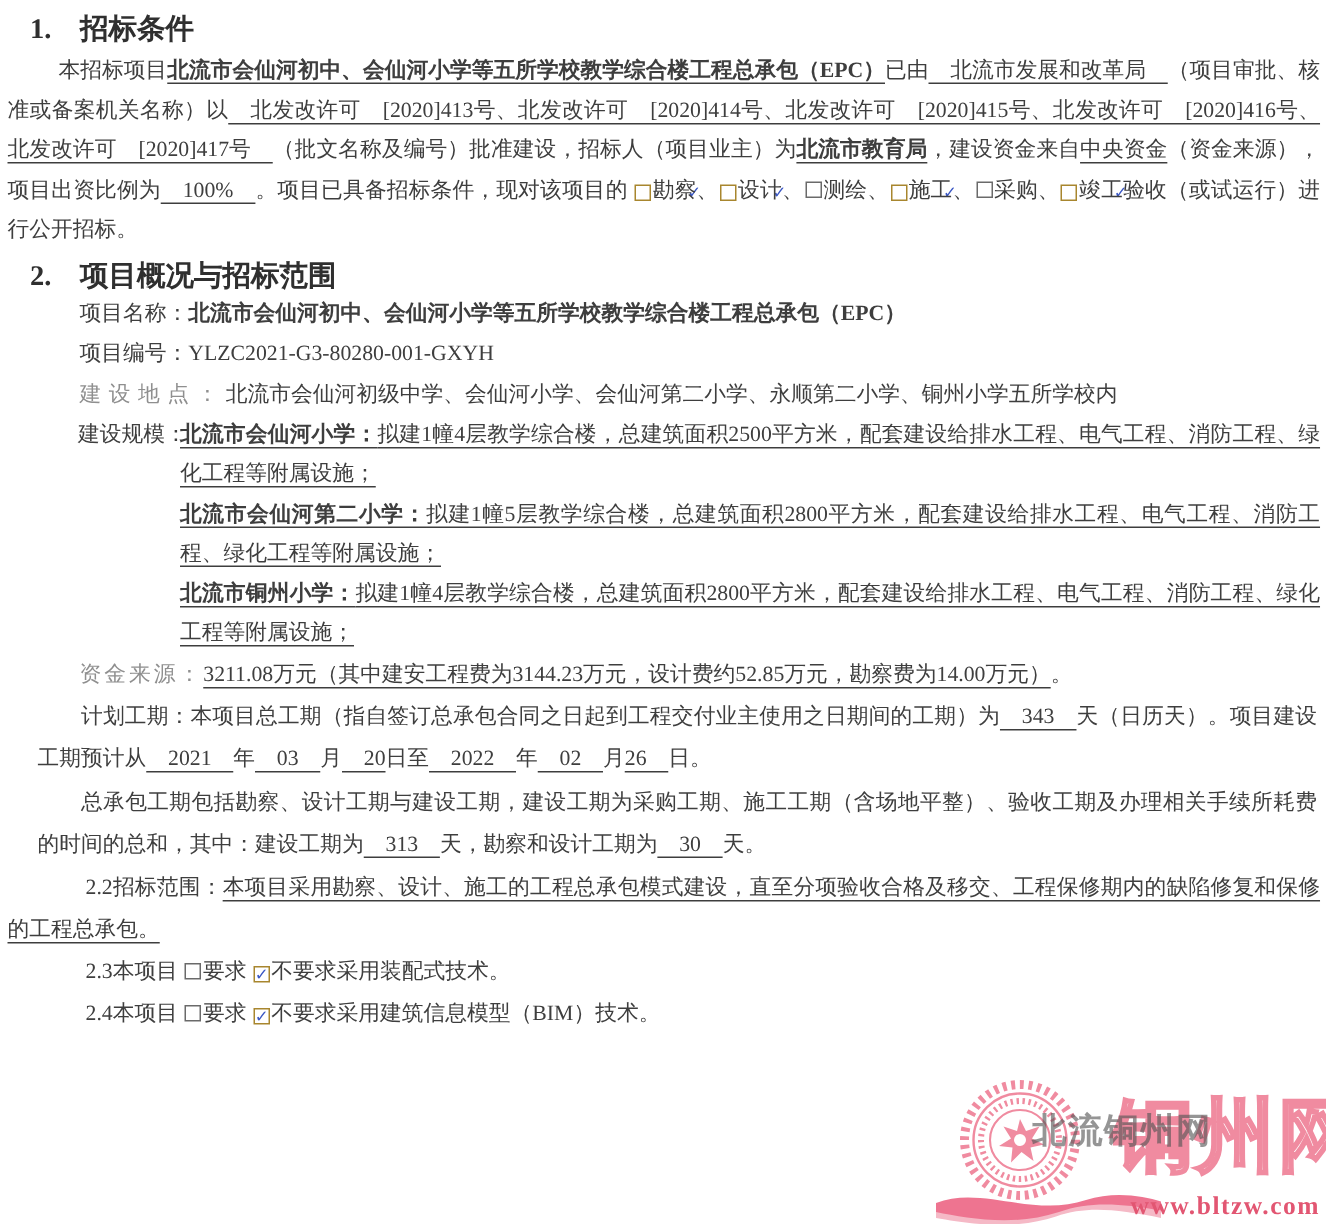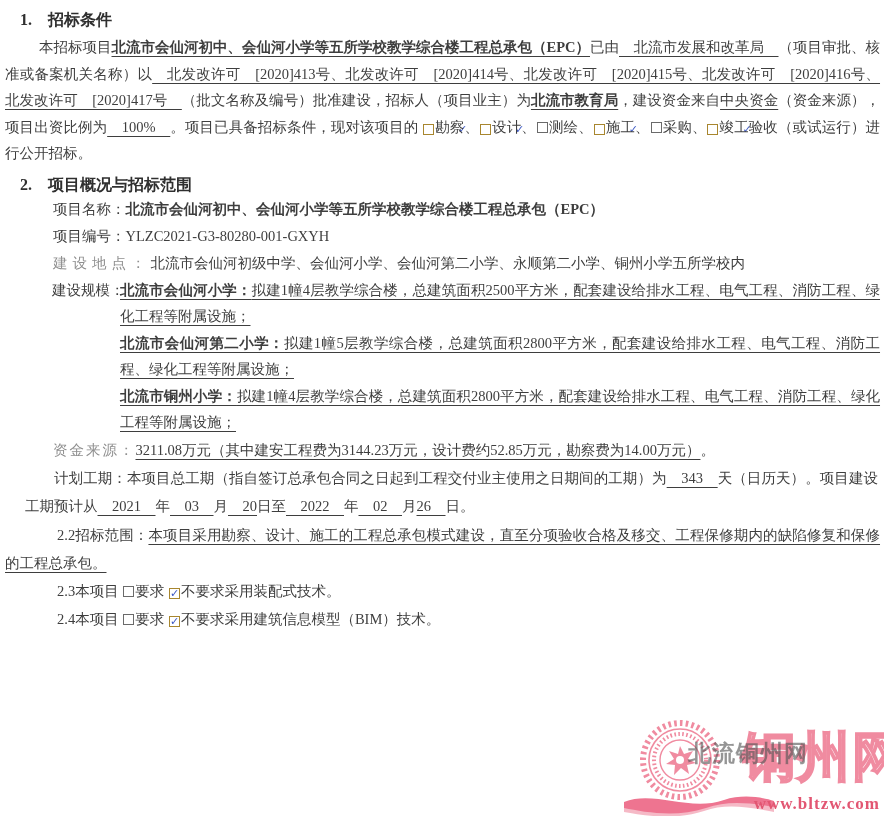--- a/index.html
+++ b/index.html
@@ -4,21 +4,21 @@
 <style>
   html,body{margin:0;padding:0;}
   body{
     width:884px;height:816px;position:relative;overflow:hidden;
     background:#ffffff;
     font-family:"Liberation Serif","DejaVu Serif",serif;
     color:#3e3e3e;font-size:14.5px;
   }
   .page{position:relative;width:884px;height:816px;padding-top:8px;box-sizing:border-box;}
   p{margin:0;}
-  .h{font-size:16px;font-weight:bold;color:#2f2f2f;margin-left:20px;line-height:23px;}
+  .h{font-size:19px;font-weight:bold;color:#2f2f2f;margin-left:20px;line-height:23px;}
   .h2gap{margin-top:6px;}
   .para.intro{margin:3px 4px 0 5px;text-indent:34px;line-height:26.5px;text-align:justify;}
   .sub{margin-left:53px;line-height:27px;margin-top:3px;}
   .row{margin-left:53px;line-height:27px;}
   .scale{margin-left:120px;margin-right:4px;position:relative;line-height:26.5px;text-align:justify;}
   .scale-label{position:absolute;left:-68px;top:0;}
   .school{text-align:justify;}
   .price{line-height:28px;}
   .para.plan{margin-left:25px;margin-right:6px;text-indent:29px;line-height:28.5px;text-align:justify;}
   .para.scope{margin-left:5px;margin-right:4px;text-indent:52px;line-height:28px;text-align:justify;}
@@ -79,20 +79,21 @@
   <div class="scale">
     <span class="scale-label">建设规模：</span>
     <p class="school"><span class="seg-bu">北流市会仙河小学：</span><span class="seg-u">拟建1幢4层教学综合楼，总建筑面积2500平方米，配套建设给排水工程、电气工程、消防工程、绿化工程等附属设施；</span></p>
     <p class="school"><span class="seg-bu">北流市会仙河第二小学：</span><span class="seg-u">拟建1幢5层教学综合楼，总建筑面积2800平方米，配套建设给排水工程、电气工程、消防工程、绿化工程等附属设施；</span></p>
     <p class="school"><span class="seg-bu">北流市铜州小学：</span><span class="seg-u">拟建1幢4层教学综合楼，总建筑面积2800平方米，配套建设给排水工程、电气工程、消防工程、绿化工程等附属设施；</span></p>
   </div>
 
   <p class="row price"><span class="seg-gl2">资金来源：</span><span class="seg-u">3211.08万元（其中建安工程费为3144.23万元，设计费约52.85万元，勘察费为14.00万元）</span><span class="seg-n">。</span></p>
 
   <p class="para plan"><span class="seg-n">计划工期：本项目总工期（指自签订总承包合同之日起到工程交付业主使用之日期间的工期）为</span><span class="seg-u">　343　</span><span class="seg-n">天（日历天）。项目建设工期预计从</span><span class="seg-u">　2021　</span><span class="seg-n">年</span><span class="seg-u">　03　</span><span class="seg-n">月</span><span class="seg-u">　20</span><span class="seg-n">日至</span><span class="seg-u">　2022　</span><span class="seg-n">年</span><span class="seg-u">　02　</span><span class="seg-n">月</span><span class="seg-u">26　</span><span class="seg-n">日。</span></p>
+  <p class="para plan"><span class="seg-n">总承包工期包括勘察、设计工期与建设工期，建设工期为采购工期、施工工期（含场地平整）、验收工期及办理相关手续所耗费的时间的总和，其中：建设工期为</span><span class="seg-u">　313　</span><span class="seg-n">天，勘察和设计工期为</span><span class="seg-u">　30　</span><span class="seg-n">天。</span></p>
   <p class="para scope"><span class="seg-n">2.2招标范围：</span><span class="seg-u">本项目采用勘察、设计、施工的工程总承包模式建设，直至分项验收合格及移交、工程保修期内的缺陷修复和保修的工程总承包。</span></p>
   <p class="opt"><span class="seg-n">2.3本项目 </span><span class="box"></span><span class="seg-n">要求 </span><span class="box checked">✓</span><span class="seg-n">不要求采用装配式技术。</span></p>
   <p class="opt"><span class="seg-n">2.4本项目 </span><span class="box"></span><span class="seg-n">要求 </span><span class="box checked">✓</span><span class="seg-n">不要求采用建筑信息模型（BIM）技术。</span></p>
 
   <div class="watermark">
     <svg class="wm-wave" width="150" height="30" viewBox="0 0 150 30">
       <path d="M0,18 C25,4 60,26 95,14 C115,7 135,10 150,16 L150,24 C120,18 100,16 80,23 C50,33 18,27 0,24 Z" fill="#f5b9c6"></path>
       <path d="M0,14 C30,2 65,24 100,12 C118,6 138,9 150,13 L150,19 C122,14 102,13 82,20 C52,30 20,24 0,20 Z" fill="#ee7490"></path>
     </svg>
     <svg class="wm-seal" width="84" height="84" viewBox="0 0 84 84">

